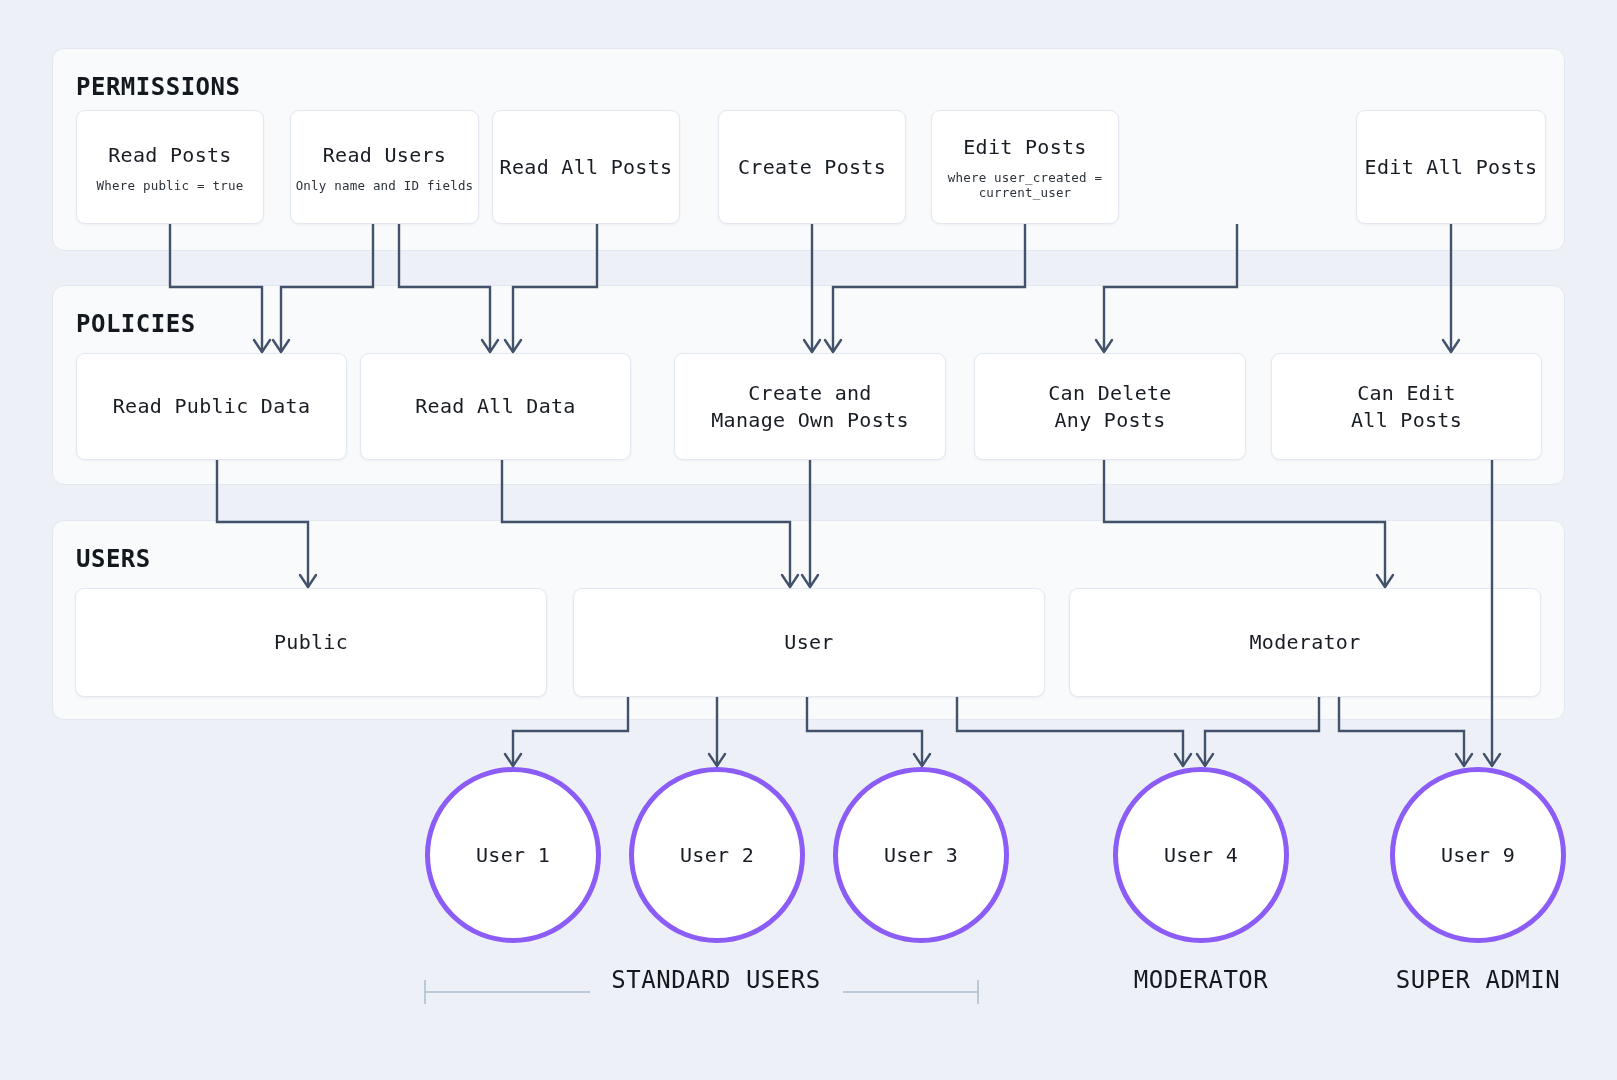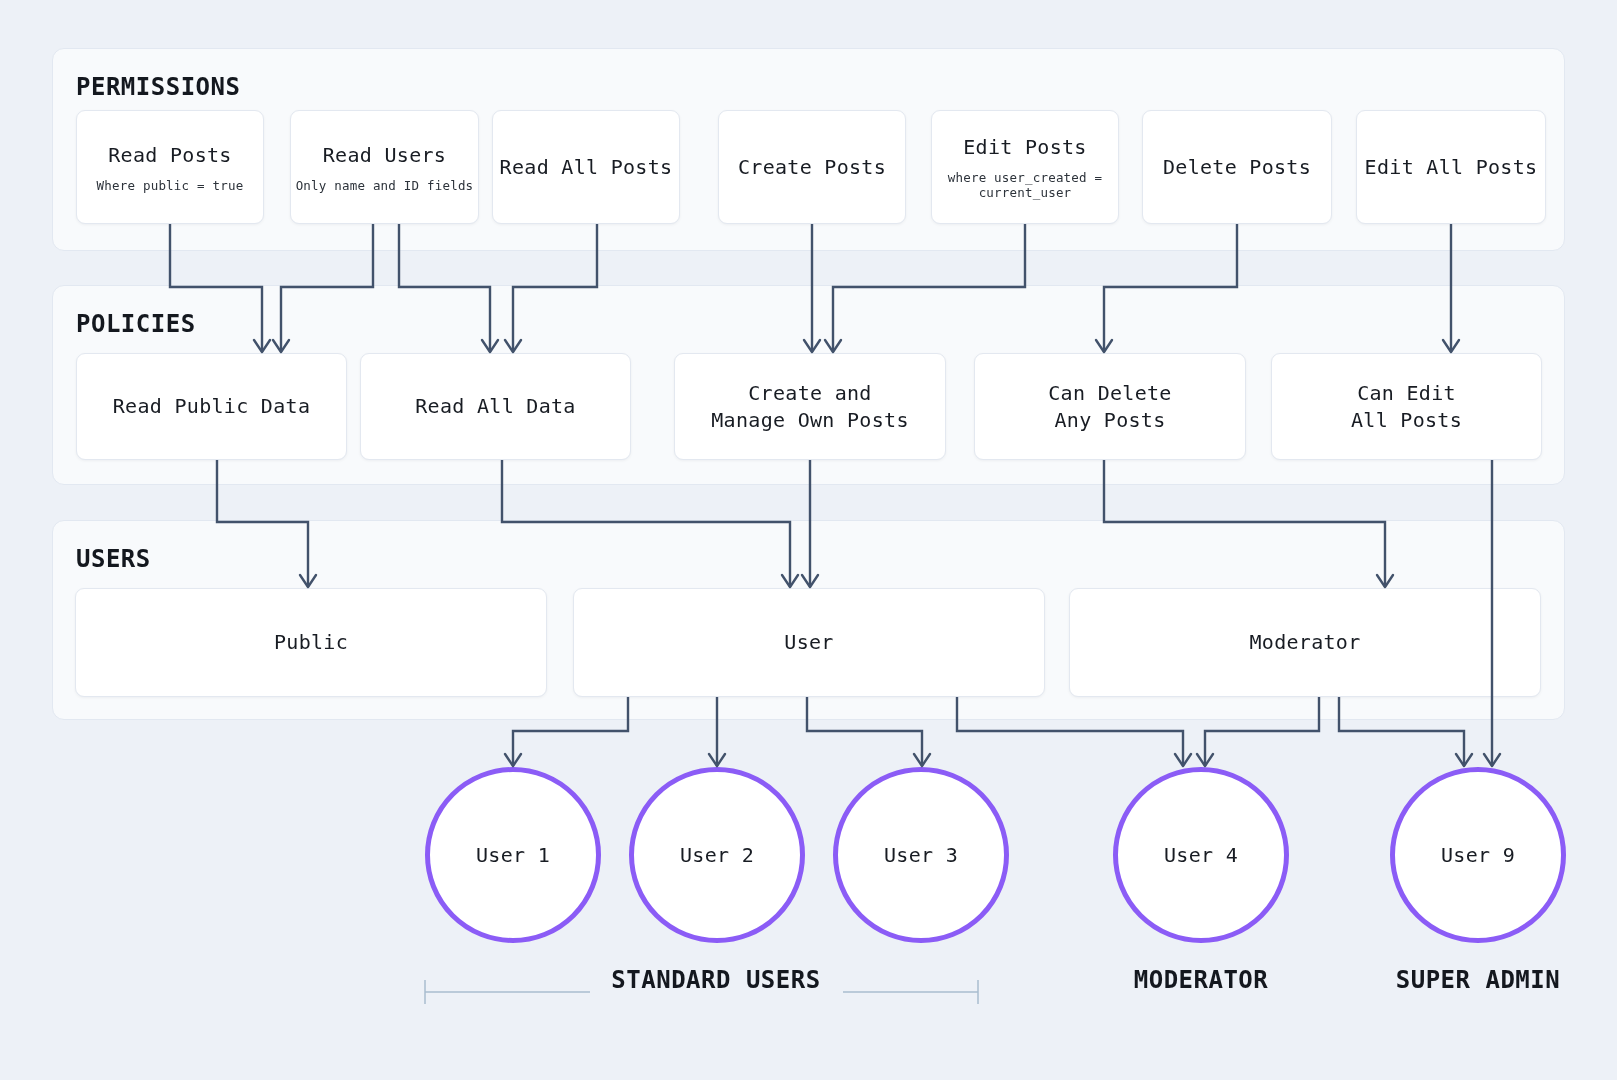--- a/index.html
+++ b/index.html
@@ -58,21 +58,21 @@
     background:#ffffff;
     border:5px solid #8b5cf6;
     border-radius:50%;
     display:flex;align-items:center;justify-content:center;
     font-size:20px;letter-spacing:.3px;color:#181c23;
     z-index:2;
   }
   .group-label{
     position:absolute;top:966px;height:28px;line-height:28px;
     transform:translateX(-50%);
-    font-size:24px;font-weight:bold;letter-spacing:.5px;
+    font-size:24px;font-weight:normal;letter-spacing:.5px;
     color:#14181f;white-space:nowrap;
     z-index:2;
   }
   svg.edges{
     position:absolute;left:0;top:0;z-index:3;pointer-events:none;
   }
 </style>
 </head>
 <body>
 
@@ -99,23 +99,20 @@
   <div class="node perm" style="left:492px;width:188px;">
     <div class="title">Read All Posts</div>
   </div>
   <div class="node perm" style="left:718px;width:188px;">
     <div class="title">Create Posts</div>
   </div>
   <div class="node perm" style="left:931px;width:188px;">
     <div class="title">Edit Posts</div>
     <div class="sub">where user_created =
 current_user</div>
-  </div>
-  <div class="node perm" style="left:1142px;width:190px;">
-    <div class="title">Delete Posts</div>
   </div>
   <div class="node perm" style="left:1356px;width:190px;">
     <div class="title">Edit All Posts</div>
   </div>
 
   <div class="node policy" style="left:76px;width:271px;">
     <div class="title">Read Public Data</div>
   </div>
   <div class="node policy" style="left:360px;width:271px;">
     <div class="title">Read All Data</div>

